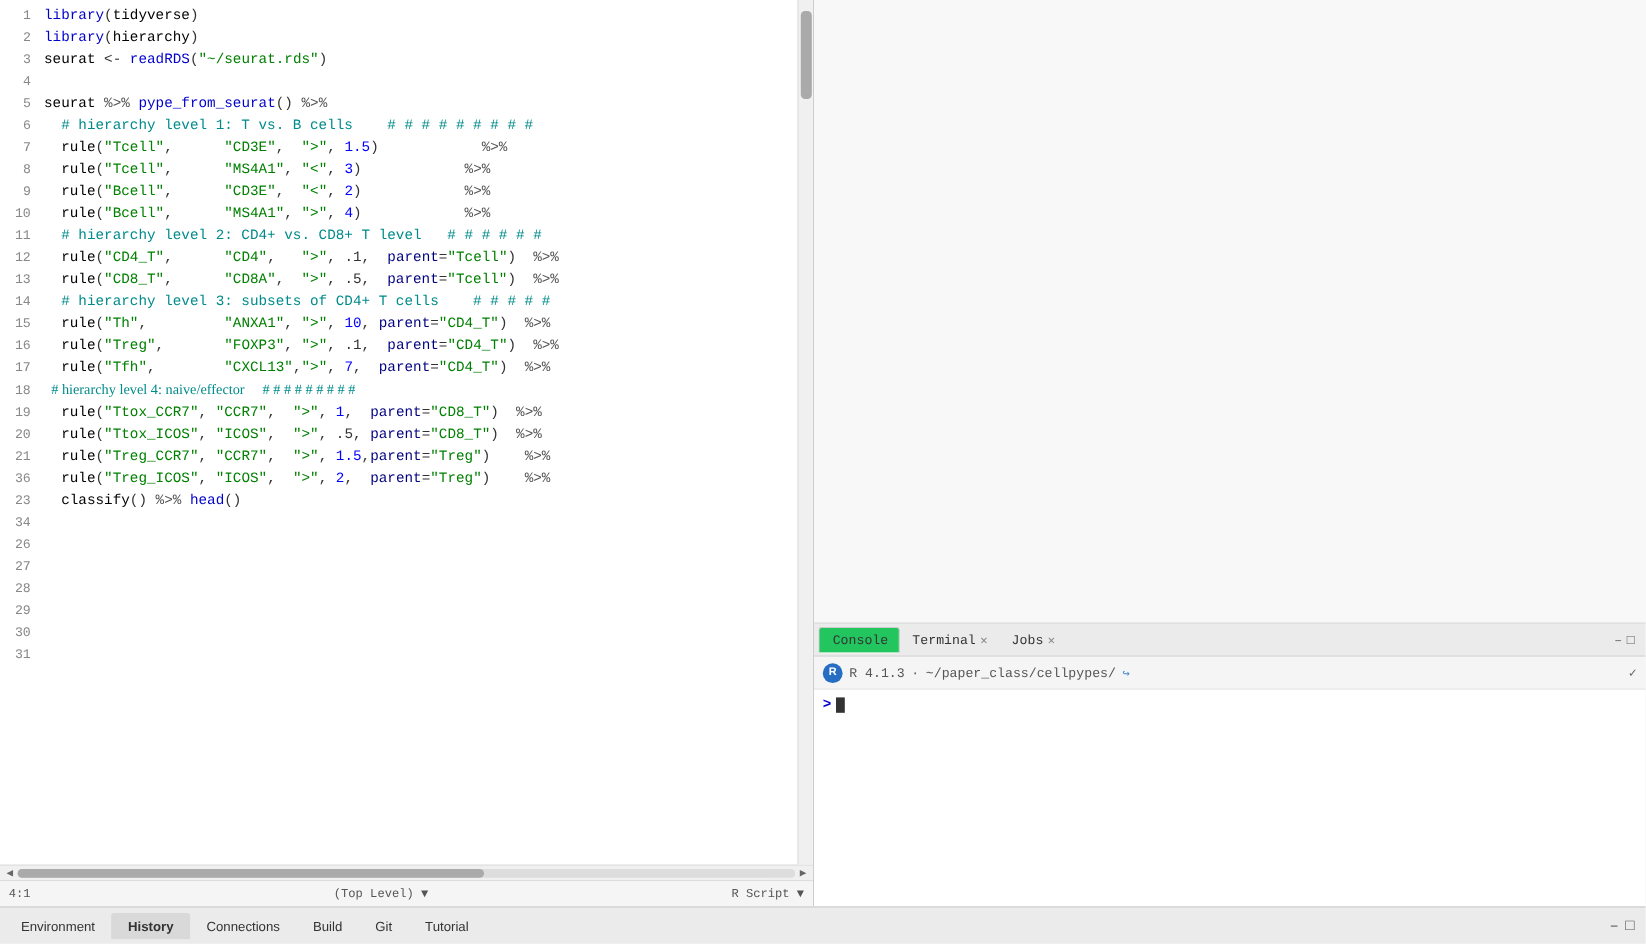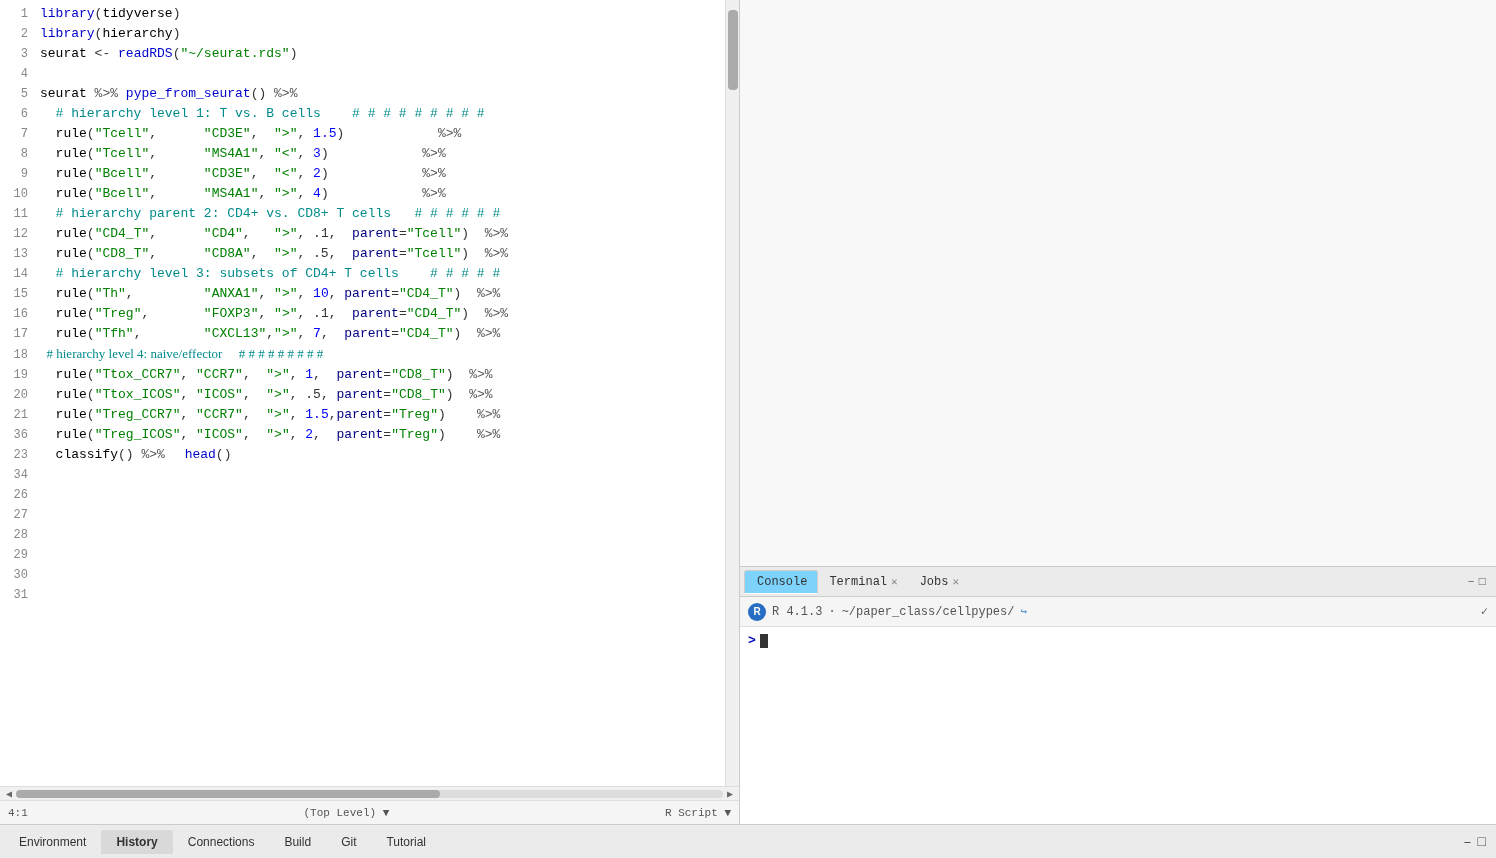--- a/index.html
+++ b/index.html
@@ -176,21 +176,21 @@
       color: #333;
       display: flex;
       align-items: center;
       gap: 4px;
       border: 1px solid transparent;
       border-radius: 3px 3px 0 0;
       background: transparent;
     }
 
     .console-tab.active {
-      background: #7dd3fc;
+      background: #22c55e;
       border-color: #cccccc;
       border-bottom-color: #ffffff;
       margin-bottom: -1px;
       padding-left: 12px;
     }
 
     .tab-close {
       font-size: 11px;
       color: #888;
       cursor: pointer;
@@ -369,21 +369,21 @@
             <div class="code-line">
               <span class="line-number">9</span>
               <span class="line-content"><span style="color: rgb(0, 0, 0); font-style: normal;">  rule</span><span style="color: rgb(51, 51, 51);">(</span><span style="color: rgb(0, 128, 0);">"Bcell"</span><span style="color: rgb(51, 51, 51);">,      </span><span style="color: rgb(0, 128, 0);">"CD3E"</span><span style="color: rgb(51, 51, 51);">,  </span><span style="color: rgb(0, 128, 0);">"&lt;"</span><span style="color: rgb(51, 51, 51);">, </span><span style="color: rgb(0, 0, 255);">2</span><span style="color: rgb(51, 51, 51);">)            </span><span style="color: rgb(85, 85, 85);">%&gt;%</span></span>
             </div>
             <div class="code-line">
               <span class="line-number">10</span>
               <span class="line-content"><span style="color: rgb(0, 0, 0); font-style: normal;">  rule</span><span style="color: rgb(51, 51, 51);">(</span><span style="color: rgb(0, 128, 0);">"Bcell"</span><span style="color: rgb(51, 51, 51);">,      </span><span style="color: rgb(0, 128, 0);">"MS4A1"</span><span style="color: rgb(51, 51, 51);">, </span><span style="color: rgb(0, 128, 0);">"&gt;"</span><span style="color: rgb(51, 51, 51);">, </span><span style="color: rgb(0, 0, 255);">4</span><span style="color: rgb(51, 51, 51);">)            </span><span style="color: rgb(85, 85, 85);">%&gt;%</span></span>
             </div>
             <div class="code-line">
               <span class="line-number">11</span>
-              <span class="line-content"><span style="color: rgb(0, 139, 139);">  # hierarchy parent 2: CD4+ vs. CD8+ T cells   # # # # # #</span></span>
+              <span class="line-content"><span style="color: rgb(0, 139, 139);">  # hierarchy level 2: CD4+ vs. CD8+ T level   # # # # # #</span></span>
             </div>
             <div class="code-line">
               <span class="line-number">12</span>
               <span class="line-content"><span style="color: rgb(0, 0, 0); font-style: normal;">  rule</span><span style="color: rgb(51, 51, 51);">(</span><span style="color: rgb(0, 128, 0);">"CD4_T"</span><span style="color: rgb(51, 51, 51);">,      </span><span style="color: rgb(0, 128, 0);">"CD4"</span><span style="color: rgb(51, 51, 51);">,   </span><span style="color: rgb(0, 128, 0);">"&gt;"</span><span style="color: rgb(51, 51, 51);">, .1,  </span><span style="color: rgb(0, 0, 128);">parent</span><span style="color: rgb(51, 51, 51);">=</span><span style="color: rgb(0, 128, 0);">"Tcell"</span><span style="color: rgb(51, 51, 51);">)  </span><span style="color: rgb(85, 85, 85);">%&gt;%</span></span>
             </div>
             <div class="code-line">
               <span class="line-number">13</span>
               <span class="line-content"><span style="color: rgb(0, 0, 0); font-style: normal;">  rule</span><span style="color: rgb(51, 51, 51);">(</span><span style="color: rgb(0, 128, 0);">"CD8_T"</span><span style="color: rgb(51, 51, 51);">,      </span><span style="color: rgb(0, 128, 0);">"CD8A"</span><span style="color: rgb(51, 51, 51);">,  </span><span style="color: rgb(0, 128, 0);">"&gt;"</span><span style="color: rgb(51, 51, 51);">, .5,  </span><span style="color: rgb(0, 0, 128);">parent</span><span style="color: rgb(51, 51, 51);">=</span><span style="color: rgb(0, 128, 0);">"Tcell"</span><span style="color: rgb(51, 51, 51);">)  </span><span style="color: rgb(85, 85, 85);">%&gt;%</span></span>
             </div>
             <div class="code-line">
@@ -417,21 +417,21 @@
             <div class="code-line">
               <span class="line-number">21</span>
               <span class="line-content"><span style="color: rgb(0, 0, 0); font-style: normal;">  rule</span><span style="color: rgb(51, 51, 51);">(</span><span style="color: rgb(0, 128, 0);">"Treg_CCR7"</span><span style="color: rgb(51, 51, 51);">, </span><span style="color: rgb(0, 128, 0);">"CCR7"</span><span style="color: rgb(51, 51, 51);">,  </span><span style="color: rgb(0, 128, 0);">"&gt;"</span><span style="color: rgb(51, 51, 51);">, </span><span style="color: rgb(0, 0, 255);">1.5</span><span style="color: rgb(51, 51, 51);">,</span><span style="color: rgb(0, 0, 128);">parent</span><span style="color: rgb(51, 51, 51);">=</span><span style="color: rgb(0, 128, 0);">"Treg"</span><span style="color: rgb(51, 51, 51);">)    </span><span style="color: rgb(85, 85, 85);">%&gt;%</span></span>
             </div>
             <div class="code-line">
               <span class="line-number">36</span>
               <span class="line-content"><span style="color: rgb(0, 0, 0); font-style: normal;">  rule</span><span style="color: rgb(51, 51, 51);">(</span><span style="color: rgb(0, 128, 0);">"Treg_ICOS"</span><span style="color: rgb(51, 51, 51);">, </span><span style="color: rgb(0, 128, 0);">"ICOS"</span><span style="color: rgb(51, 51, 51);">,  </span><span style="color: rgb(0, 128, 0);">"&gt;"</span><span style="color: rgb(51, 51, 51);">, </span><span style="color: rgb(0, 0, 255);">2</span><span style="color: rgb(51, 51, 51);">,  </span><span style="color: rgb(0, 0, 128);">parent</span><span style="color: rgb(51, 51, 51);">=</span><span style="color: rgb(0, 128, 0);">"Treg"</span><span style="color: rgb(51, 51, 51);">)    </span><span style="color: rgb(85, 85, 85);">%&gt;%</span></span>
             </div>
             <div class="code-line">
               <span class="line-number">23</span>
-              <span class="line-content"><span style="color: rgb(0, 0, 0); font-style: normal;">  classify</span><span style="color: rgb(51, 51, 51);">()</span><span style="color: rgb(85, 85, 85);"> %&gt;% </span><span style="color: rgb(0, 0, 204); margin-left: 12px;">head</span><span style="color: rgb(51, 51, 51);">()</span></span>
+              <span class="line-content"><span style="color: rgb(0, 0, 0); font-style: normal;">  classify</span><span style="color: rgb(51, 51, 51);">()</span><span style="color: rgb(85, 85, 85);"> %&gt;% </span><span style="color: rgb(0, 0, 204);">head</span><span style="color: rgb(51, 51, 51);">()</span></span>
             </div>
             <div class="code-line">
               <span class="line-number">34</span>
               <span class="line-content">&nbsp;</span>
             </div>
             <div class="code-line">
               <span class="line-number">26</span>
               <span class="line-content">&nbsp;</span>
             </div>
             <div class="code-line">

